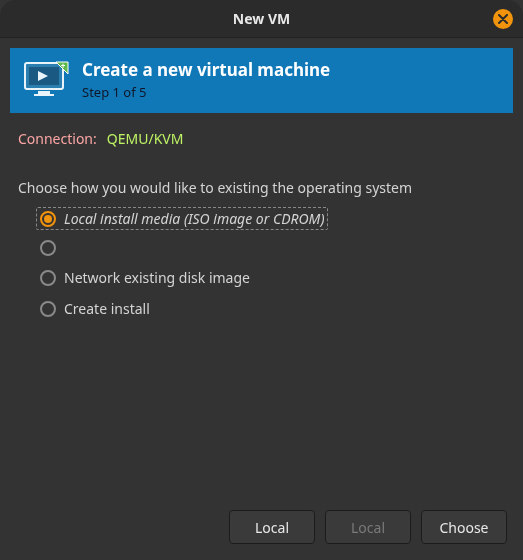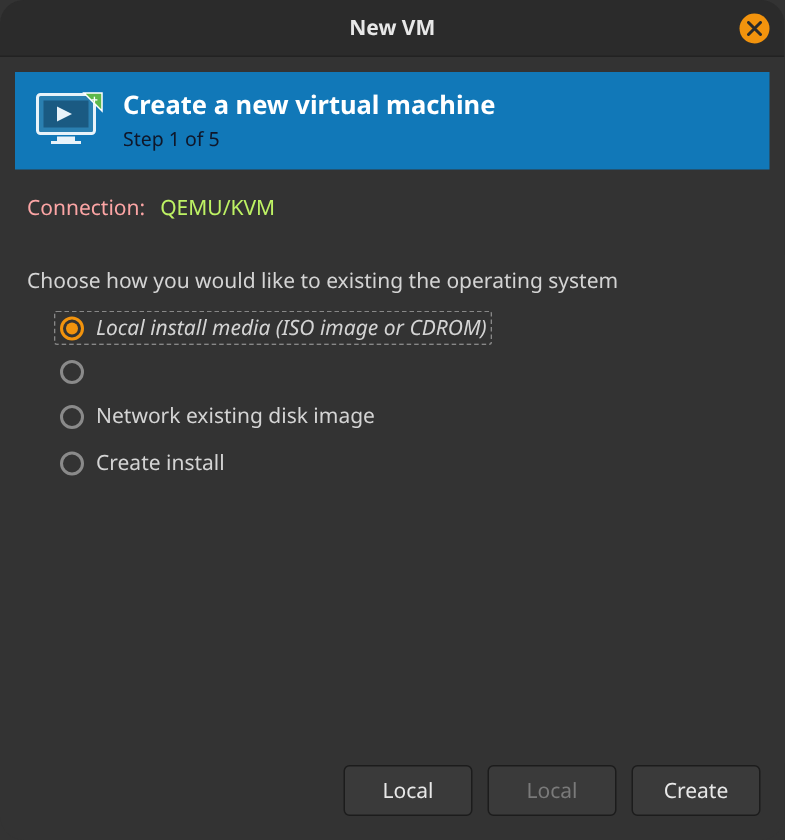--- a/index.html
+++ b/index.html
@@ -205,17 +205,17 @@
   </div>
 
   <div class="button-row">
     <div class="btn">
       <span>Local</span>
     </div>
     <div class="btn disabled">
       <span>Local</span>
     </div>
     <div class="btn">
-      <span>Create</span>
+      <span>Choose</span>
     </div>
   </div>
 
 </div>
 
 </body></html>

